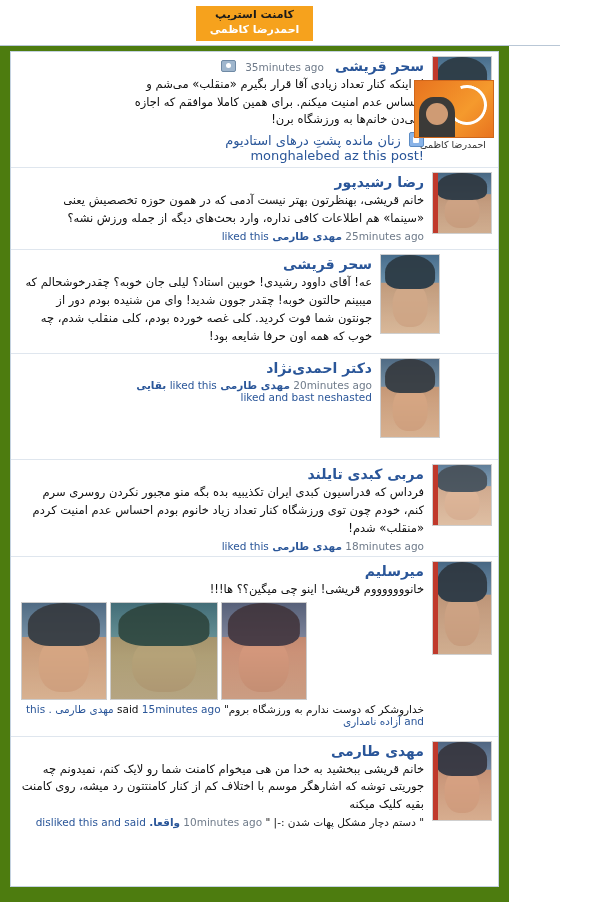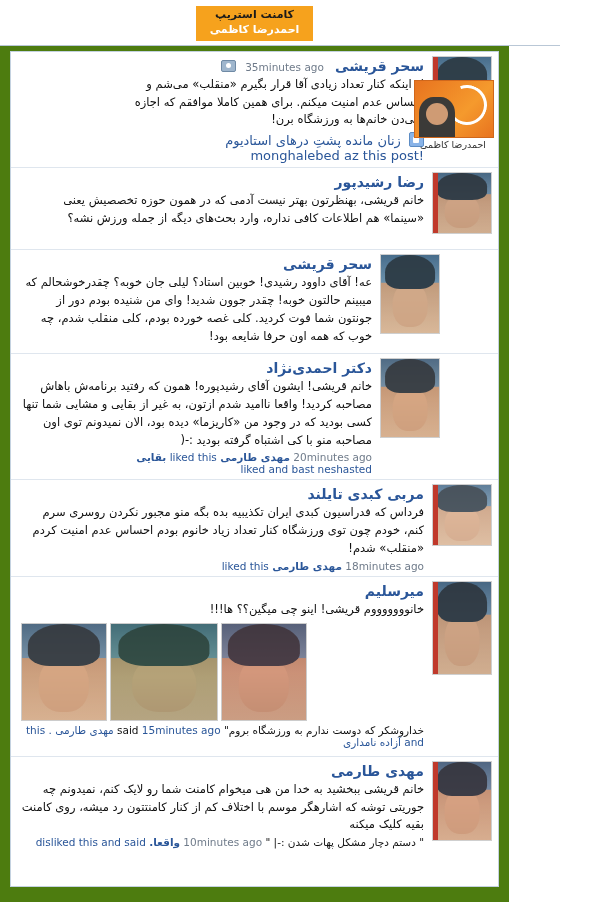--- a/index.html
+++ b/index.html
@@ -320,20 +320,25 @@
 
     <div class="post" style="min-height:82px;">
       <div class="row">
         <div class="avatar small stripe-left">
           <div class="ph p-dark"></div>
           <div class="ph p-face" style="opacity:.9"></div>
         </div>
         <div class="body">
           <span class="name">رضا رشیدپور</span>
           <div class="text">خانم قریشی، بهنظرتون بهتر نیست آدمی که در همون حوزه تخصصیش یعنی «سینما» هم اطلاعات کافی نداره، وارد بحث‌های دیگه از جمله ورزش نشه؟</div>
+          <div class="footer-line">
+            <span class="time">25minutes ago</span>
+            <span class="who">مهدی طارمی</span>
+            <span class="liked">liked this</span>
+          </div>
         </div>
       </div>
     </div>
 
     <div class="post" style="min-height:104px;">
       <div class="row">
         <div class="avatar tall" style="margin-right:52px;">
           <div class="ph p-teal"></div>
           <div class="ph p-face" style="opacity:.95"></div>
         </div>
@@ -345,21 +350,20 @@
     </div>
 
     <div class="post" style="min-height:106px;">
       <div class="row">
         <div class="avatar tall" style="margin-right:52px;">
           <div class="ph p-warm"></div>
           <div class="ph p-face" style="opacity:.9"></div>
         </div>
         <div class="body">
           <span class="name">دکتر احمدی‌نژاد</span>
-          <div class="text">خانم قریشی! ایشون آقای رشیدپوره! همون که رفتید برنامه‌ش باهاش مصاحبه کردید! واقعا ناامید شدم ازتون، به غیر از بقایی و مشایی شما تنها کسی بودید که در وجود من «کاریزما» دیده بود، الان نمیدونم توی اون مصاحبه منو با کی اشتباه گرفته بودید :-(</div>
           <div class="footer-line">
             <span class="time">20minutes ago</span>
             <span class="who">مهدی طارمی</span>
             <span class="liked">liked this</span>
             <span class="who">بقایی</span>
             <span class="liked">liked and bast neshasted</span>
           </div>
         </div>
       </div>
     </div>

